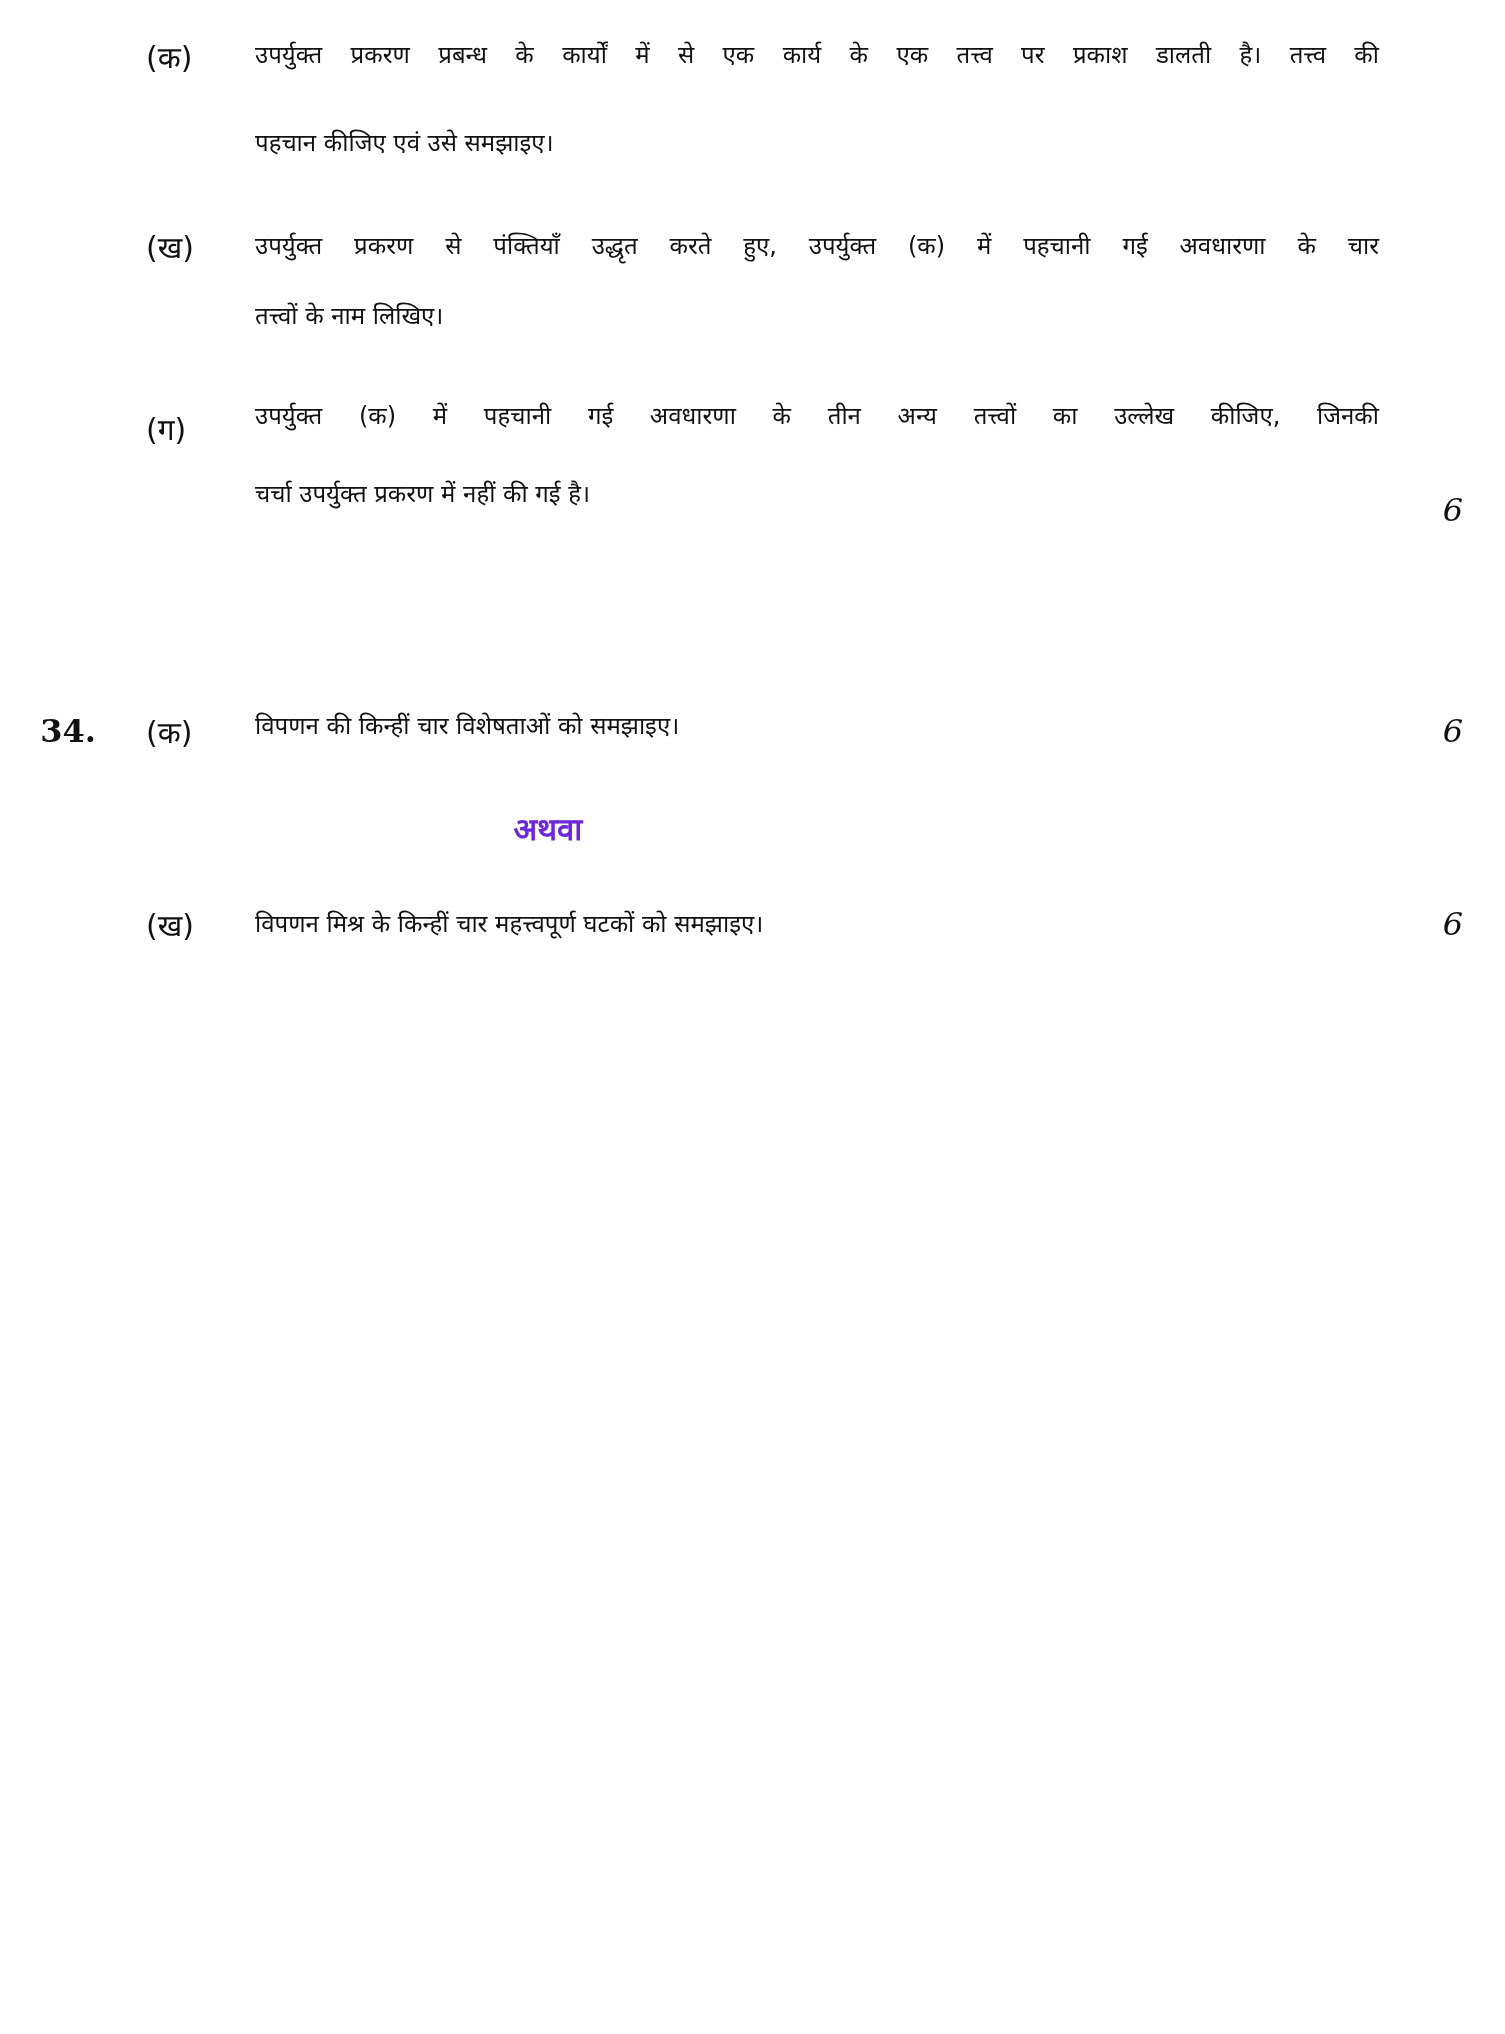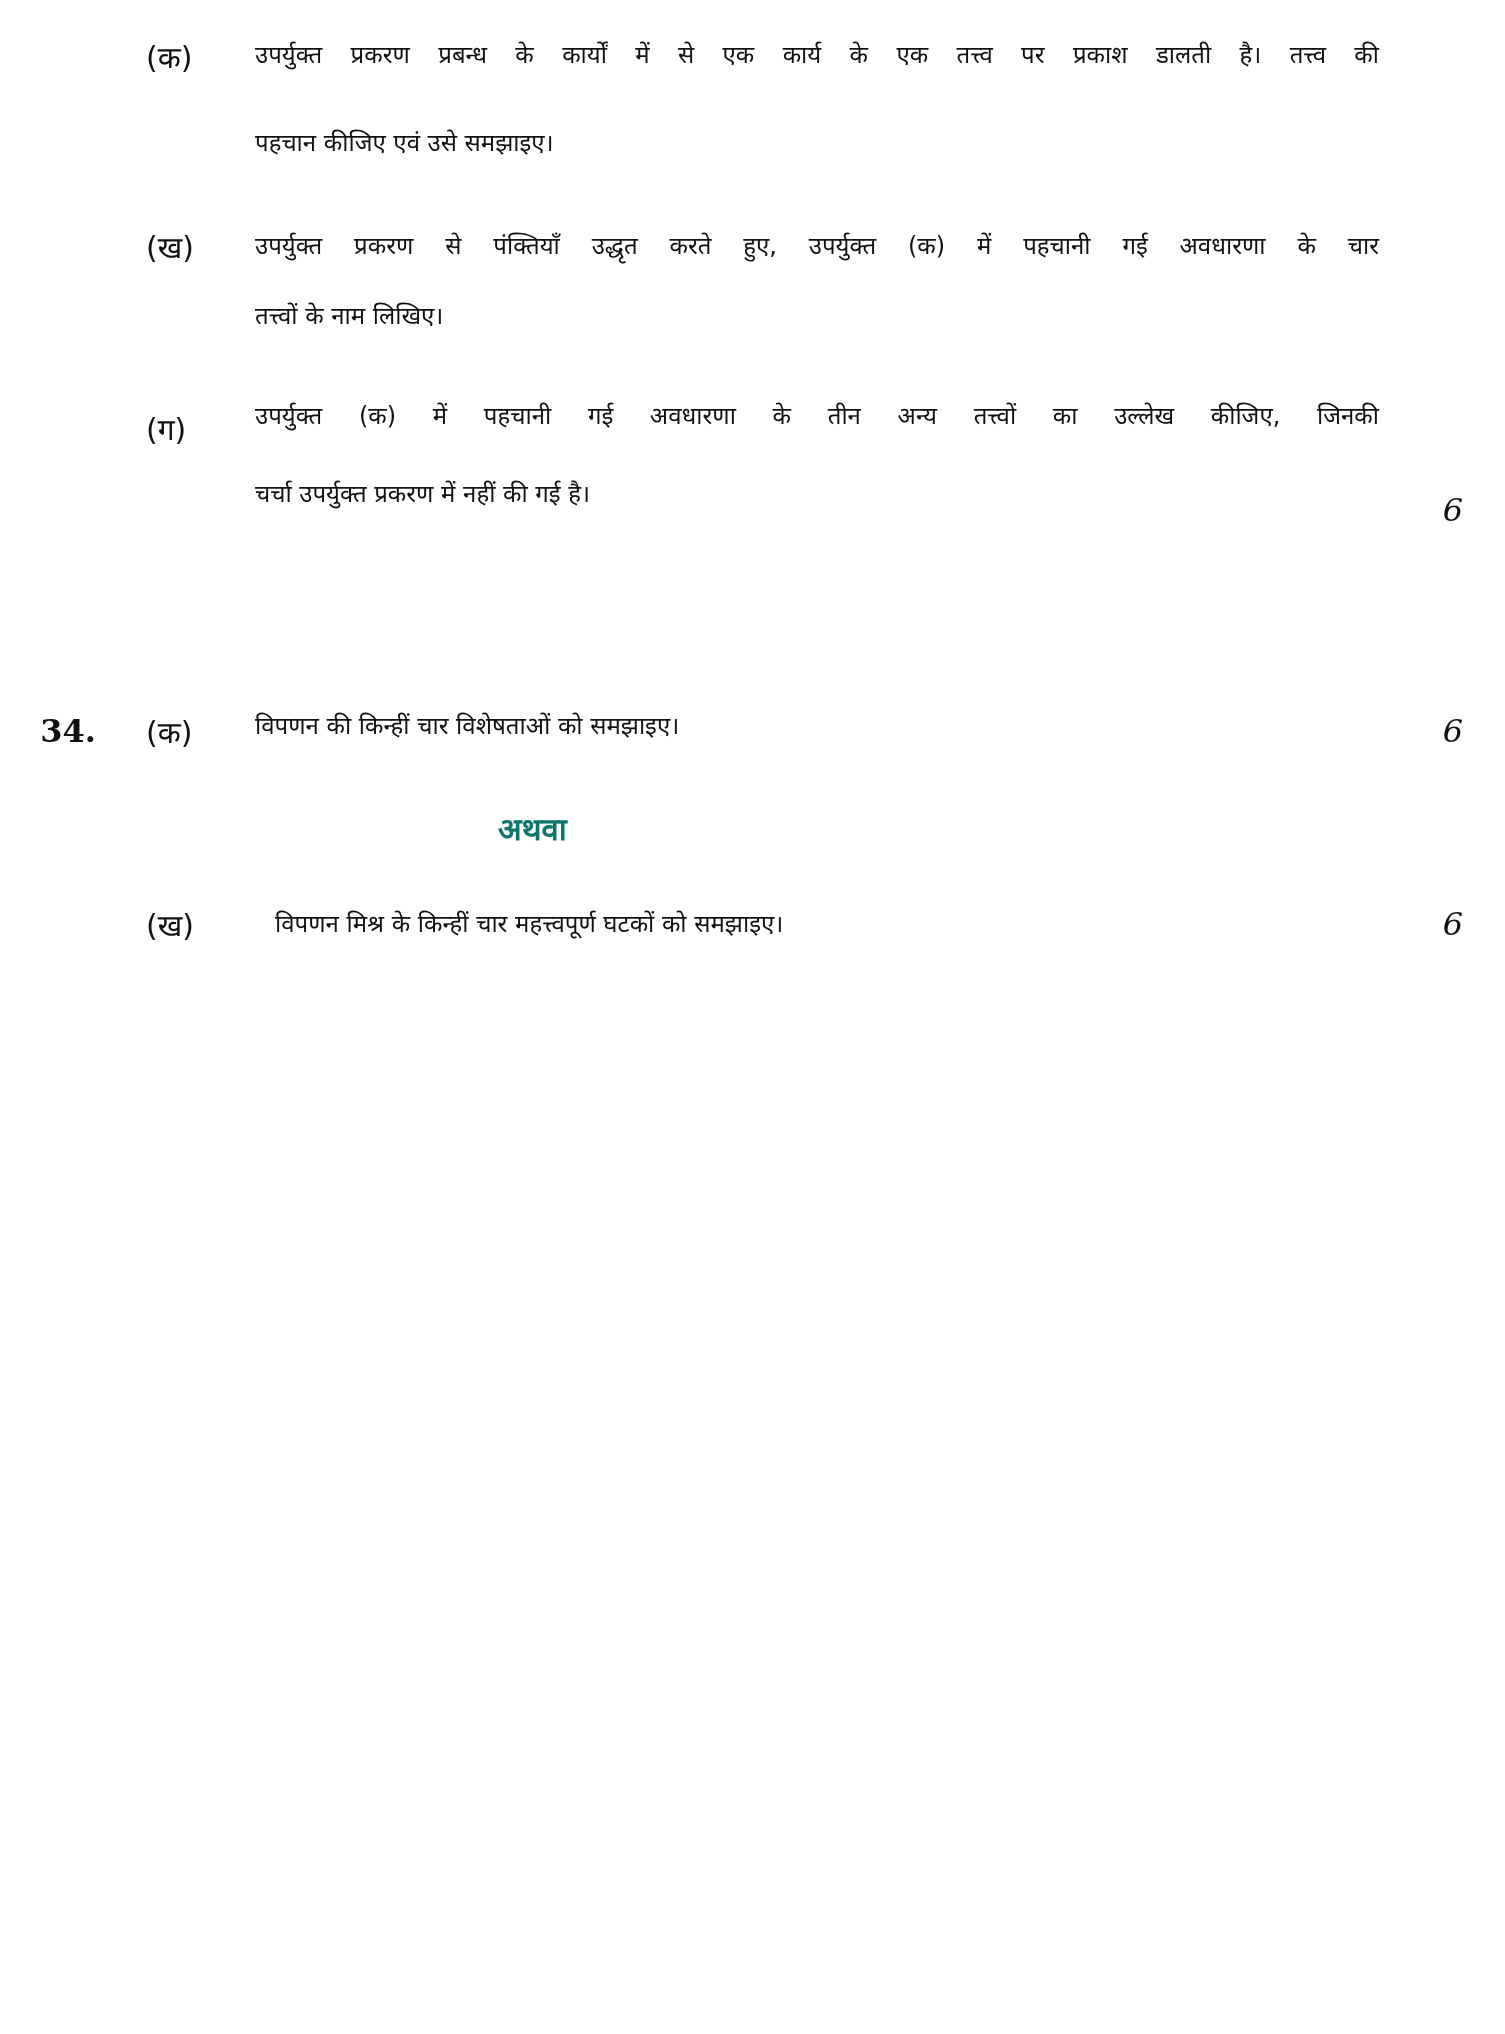--- a/index.html
+++ b/index.html
@@ -75,26 +75,26 @@
       font-family: "DejaVu Serif", "Liberation Serif", serif;
       font-style: italic;
       font-size: 32px;
       line-height: 40px;
       color: #111;
     }
     .or-divider {
       position: absolute;
       left: 498px;
       width: 100px;
-      text-align: left;
+      text-align: center;
       font-family: "DejaVu Sans", "Liberation Sans", sans-serif;
       font-weight: bold;
       font-size: 31px;
       line-height: 40px;
-      color: #0f766e;
+      color: #6d28d9;
     }
   </style>
 </head>
 <body>
 
 <div class="page">
 
   <div class="sub">
     <span class="label" style="top:38px;">(क)</span>
     <div class="body" style="top:35px;">
@@ -128,20 +128,20 @@
       <div class="body" style="top:706px;">
         <span class="line">विपणन की किन्हीं चार विशेषताओं को समझाइए।</span>
       </div>
       <span class="marks" style="top:711px;">6</span>
     </div>
 
     <span class="or-divider" style="top:809px;">अथवा</span>
 
     <div>
       <span class="label" style="top:906px;">(ख)</span>
-      <div class="body" style="top:904px;margin-left:20px;">
+      <div class="body" style="top:904px;">
         <span class="line">विपणन मिश्र के किन्हीं चार महत्त्वपूर्ण घटकों को समझाइए।</span>
       </div>
       <span class="marks" style="top:904px;">6</span>
     </div>
   </div>
 
 </div>
 
 </body></html>

